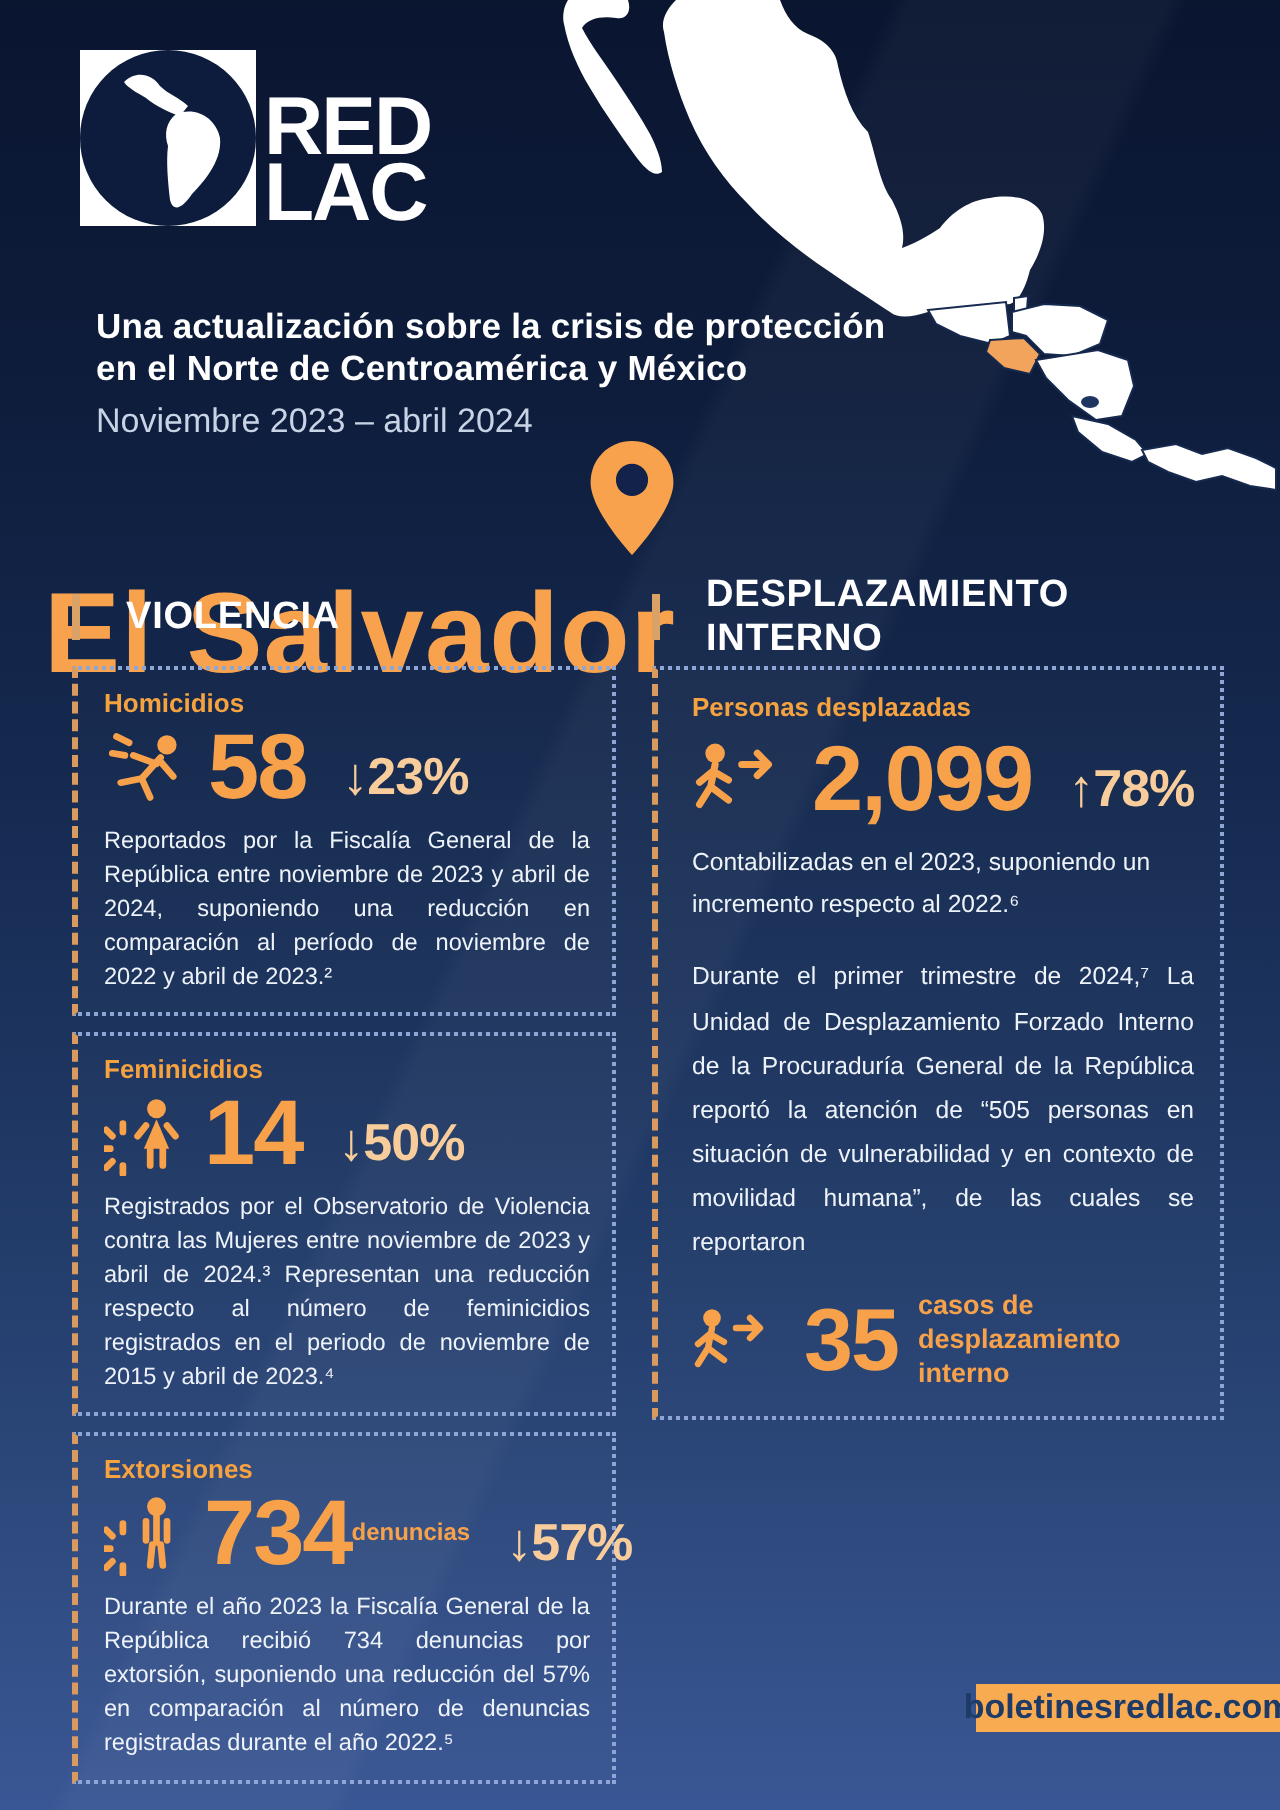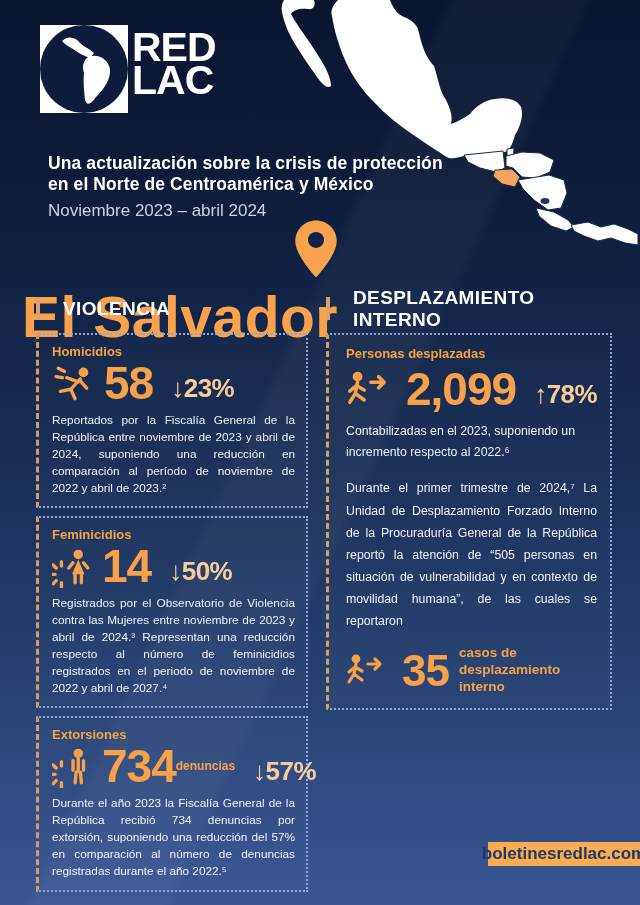--- a/index.html
+++ b/index.html
@@ -9,21 +9,21 @@
     font-family:"Liberation Sans", sans-serif;
     background:linear-gradient(180deg,#0a1530 0%,#0e1d3c 22%,#15294f 42%,#1d3560 60%,#2a4678 80%,#3a5795 100%);
   }
   .page::before{
     content:""; position:absolute; inset:0; pointer-events:none;
     background:linear-gradient(115deg, transparent 42%, rgba(255,255,255,0.03) 43%, rgba(255,255,255,0.03) 55%, transparent 56%);
   }
   
   .logo { position:absolute; left:40px; top:25px; display:flex; gap:4px; align-items:flex-start; }
   .logo-mark { width:88px; height:88px; display:block; }
-  .logo-text { color:#ffffff; font-weight:bold; font-size:41px; line-height:0.80; letter-spacing:-1px; margin-top:6px; }
+  .logo-text { color:#ffffff; font-weight:bold; font-size:41px; line-height:0.80; letter-spacing:-1px; margin-top:22px; }
   .logo-text span { display:block; }
   
   .map { position:absolute; left:278px; top:0; width:362px; height:250px; }
   
   .header { position:absolute; left:48px; top:153px; width:440px; }
   .header h1 { color:#ffffff; font-size:17.5px; line-height:1.2; font-weight:bold; letter-spacing:0.1px; }
   .header .period { color:#c9d3e6; font-size:17px; margin-top:6px; font-weight:normal; }
   
   .country { position:absolute; left:22px; top:219px; display:flex; align-items:flex-end; gap:10px;flex-direction:column; }
   .country .pin { width:44px; height:60px; }
@@ -145,21 +145,21 @@
       <div class="stat-row">
         <svg class="stat-icon" width="42" height="42" viewBox="0 0 40 40" aria-hidden="true">
           <path class="icon-orange" d="M9,19 L9,15 M4,21 L1,18 M3,27 L0,27 M4,33 L1,36 M9,35 L9,39" stroke-width="2.4"></path>
           <circle class="icon-fill" cx="25" cy="8" r="4.5"></circle>
           <path class="icon-fill" d="M25,13 L19,27 L31,27 Z"></path>
           <path class="icon-orange" d="M20,16 L16,21 M30,16 L34,21 M22,27 L22,35 M28,27 L28,35"></path>
         </svg>
         <div class="stat-value">14</div>
         <div class="stat-change">↓50%</div>
       </div>
-      <p class="card-body">Registrados por el Observatorio de Violencia contra las Mujeres entre noviembre de 2023 y abril de 2024.³ Representan una reducción respecto al número de feminicidios registrados en el periodo de noviembre de 2022 y abril de 2027.⁴</p>
+      <p class="card-body">Registrados por el Observatorio de Violencia contra las Mujeres entre noviembre de 2023 y abril de 2024.³ Representan una reducción respecto al número de feminicidios registrados en el periodo de noviembre de 2015 y abril de 2023.⁴</p>
     </div>
 
     <div class="card">
       <div class="card-title">Extorsiones</div>
       <div class="stat-row">
         <svg class="stat-icon" width="42" height="42" viewBox="0 0 40 40" aria-hidden="true">
           <path class="icon-orange" d="M9,19 L9,15 M4,21 L1,18 M3,27 L0,27 M4,33 L1,36 M9,35 L9,39" stroke-width="2.4"></path>
           <circle class="icon-fill" cx="25" cy="7" r="4.5"></circle>
           <path class="icon-orange" d="M25,12 L25,24" stroke-width="5.4"></path>
           <path class="icon-orange" d="M20,14 L20,23 M30,14 L30,23 M23,25 L22,35 M27,25 L28,35"></path>

